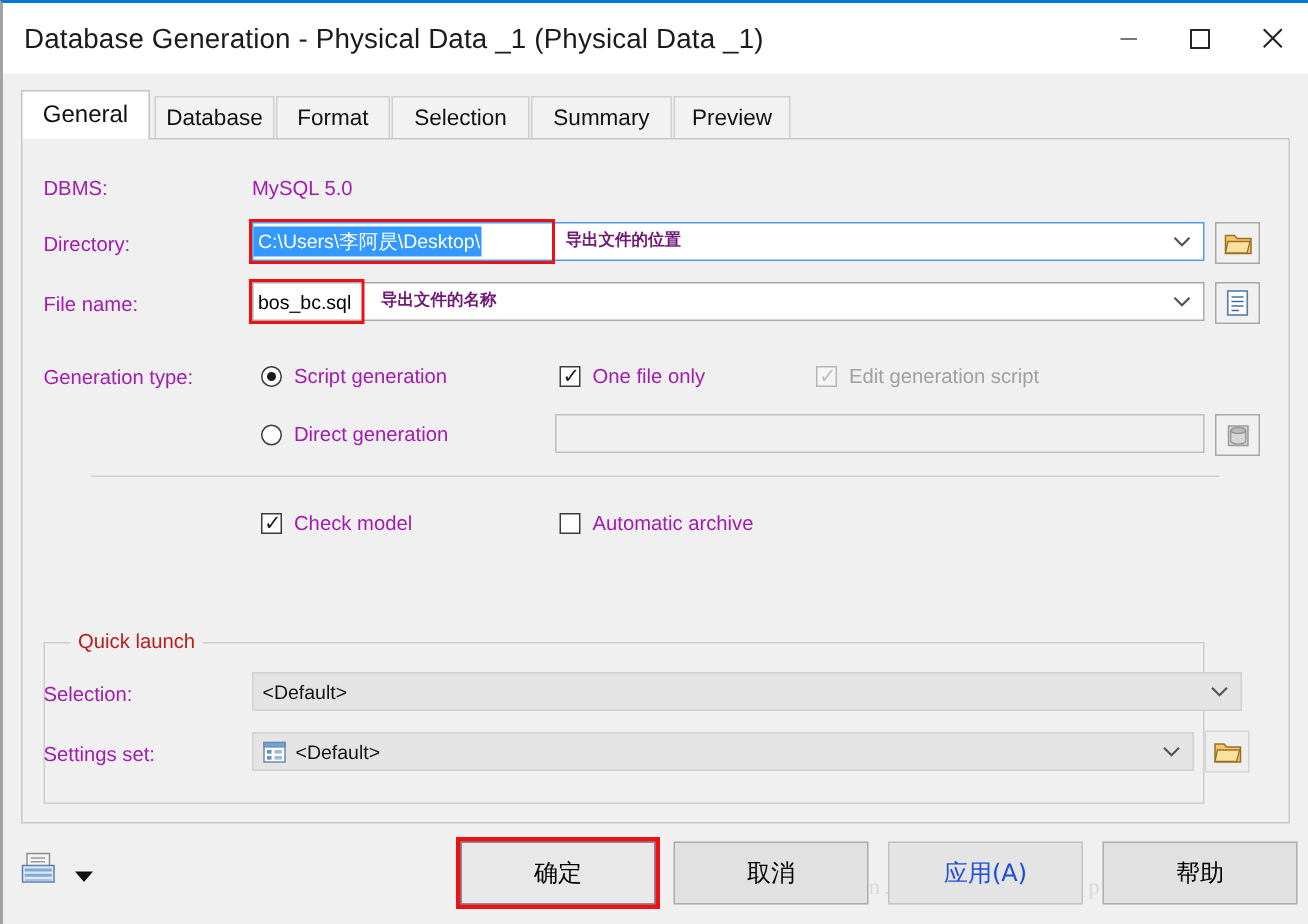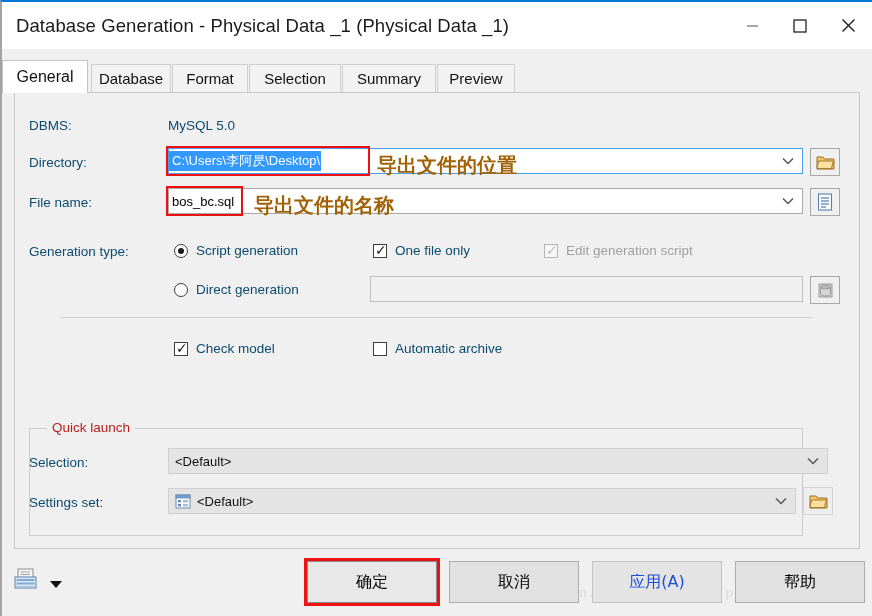--- a/index.html
+++ b/index.html
@@ -50,21 +50,21 @@
   .cap-btn {
     width: 48px; height: 47px;
     display: flex; align-items: center; justify-content: center;
     background: transparent;
   }
   .cap-btn svg { display: block; }
 
   
   #tabstrip {
     position: absolute;
-    left: 0; top: 58px;
+    left: 12px; top: 58px;
     right: 12px;
     height: 32px;
   }
   .tab {
     position: absolute;
     top: 4px;
     height: 28px;
     box-sizing: border-box;
     background: #f2f2f2;
     border: 1px solid #cfcfcf;
@@ -93,21 +93,21 @@
     width: 846px; height: 457px;
     box-sizing: border-box;
     background: #f0f0f0;
     border: 1px solid #c8c8c8;
     border-top: 1px solid #c8c8c8;
   }
 
   .lbl {
     position: absolute;
     font-size: 13.5px;
-    color: #0c4a6e;
+    color: #a21caf;
     white-space: nowrap;
   }
   .lbl.dim { color: #a0a0a0; }
 
   
   .combo {
     position: absolute;
     box-sizing: border-box;
     background: #ffffff;
     border: 1px solid #a9a9a9;
@@ -147,23 +147,23 @@
 
   
   .redbox {
     position: absolute;
     border: 2px solid #ee1111;
     box-sizing: border-box;
     pointer-events: none;
   }
   .annot {
     position: absolute;
-    color: #a16207;
+    color: #701a75;
     font-weight: bold;
-    font-size: 20px;
+    font-size: 11px;
     font-family: "DejaVu Sans", "Liberation Sans", sans-serif;
     white-space: nowrap;
   }
 
   
   .chk {
     position: absolute;
     width: 14px; height: 14px;
     box-sizing: border-box;
     border: 1px solid #3c3c3c;

